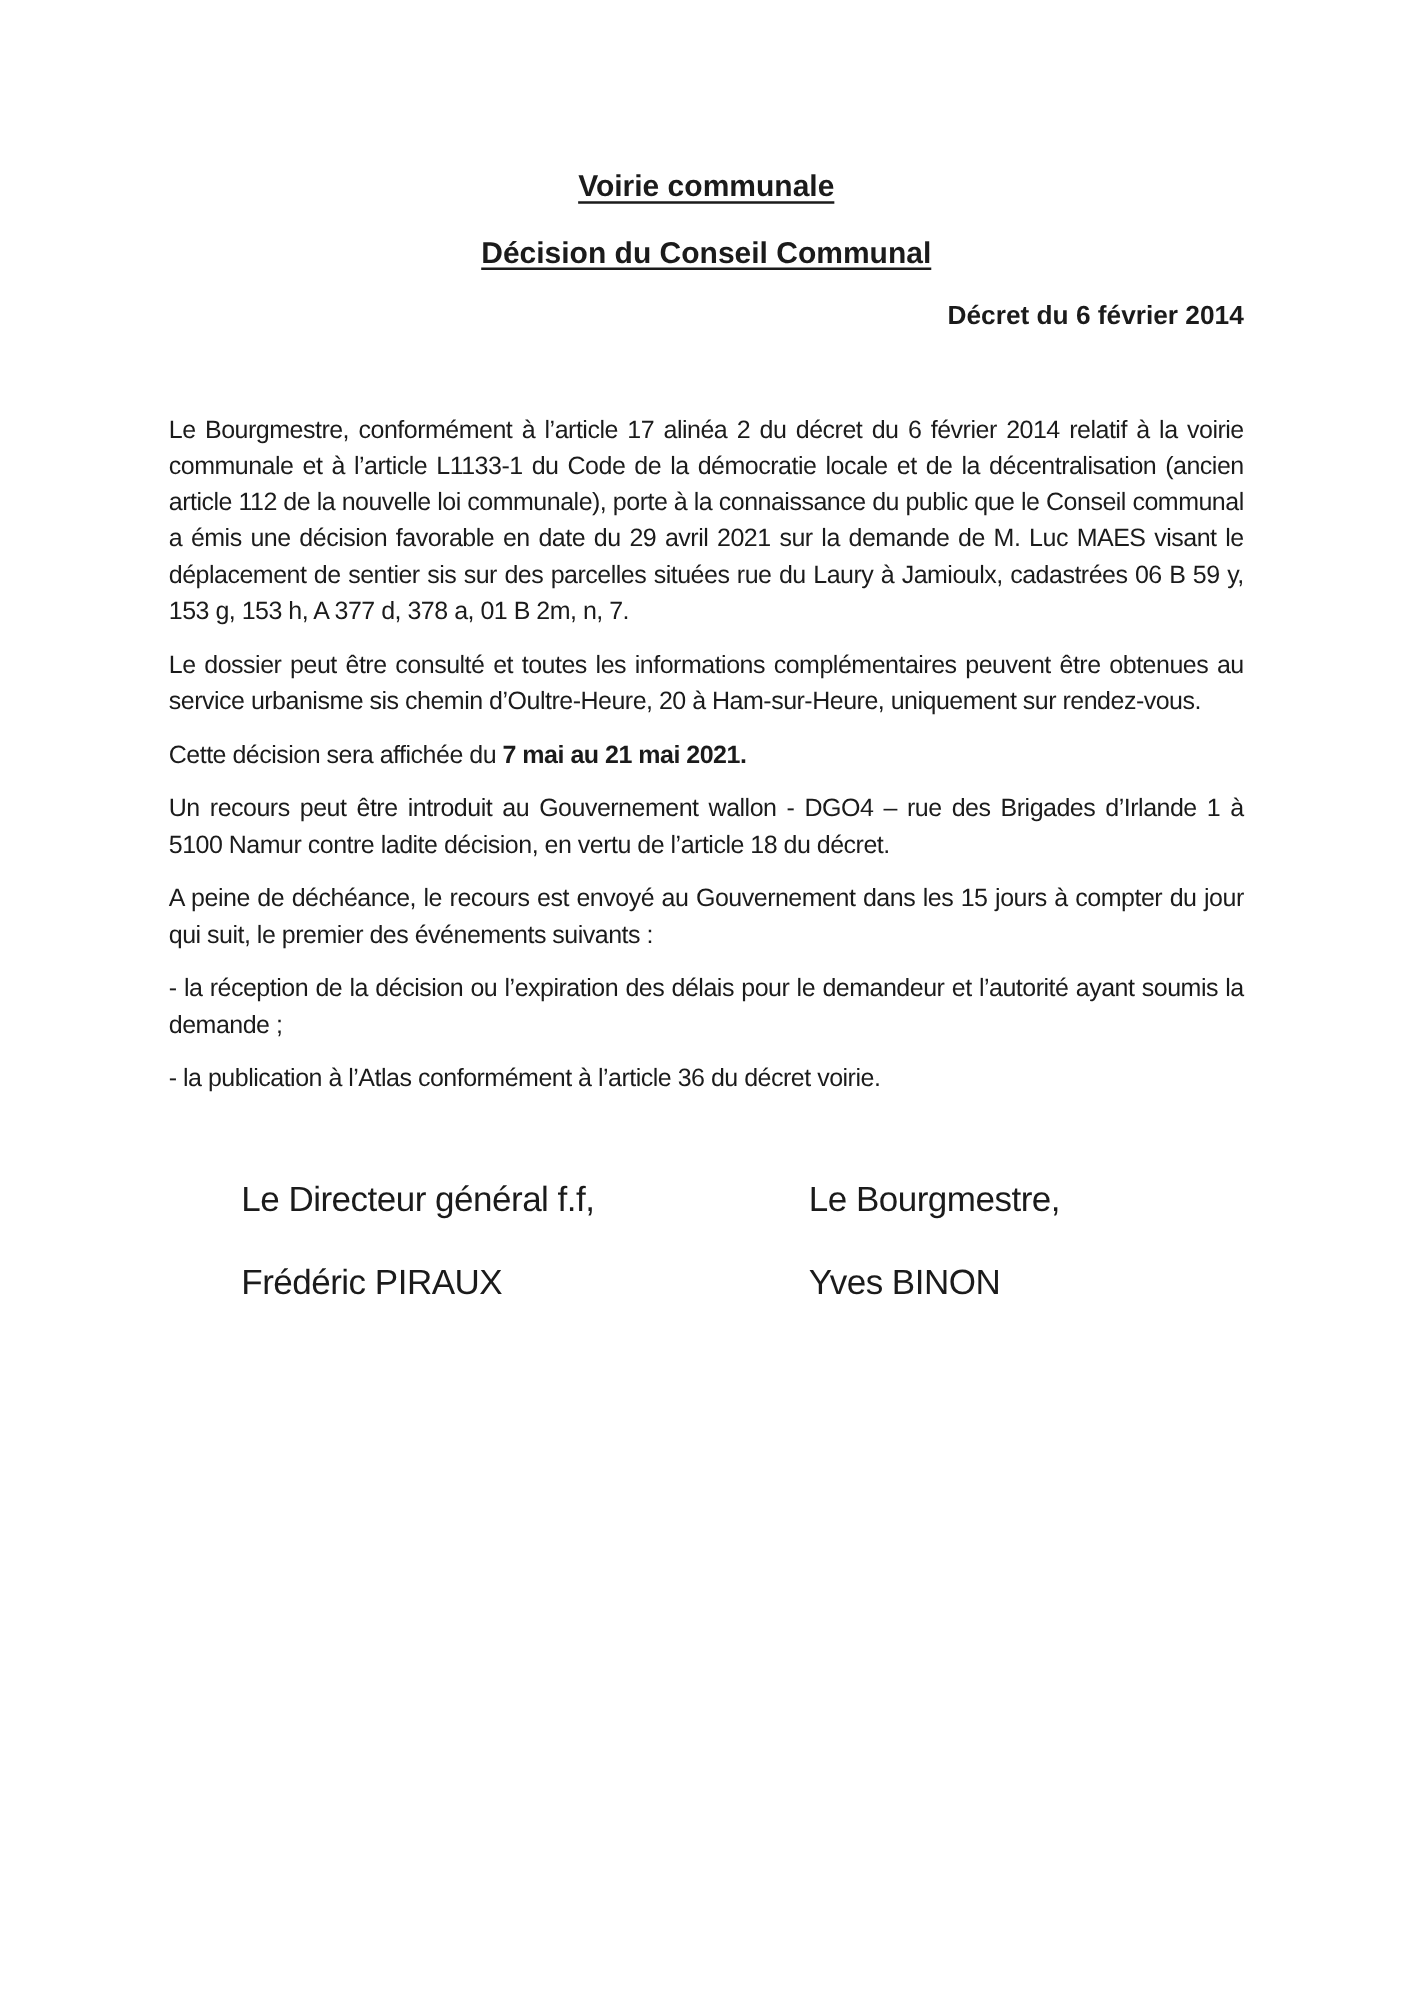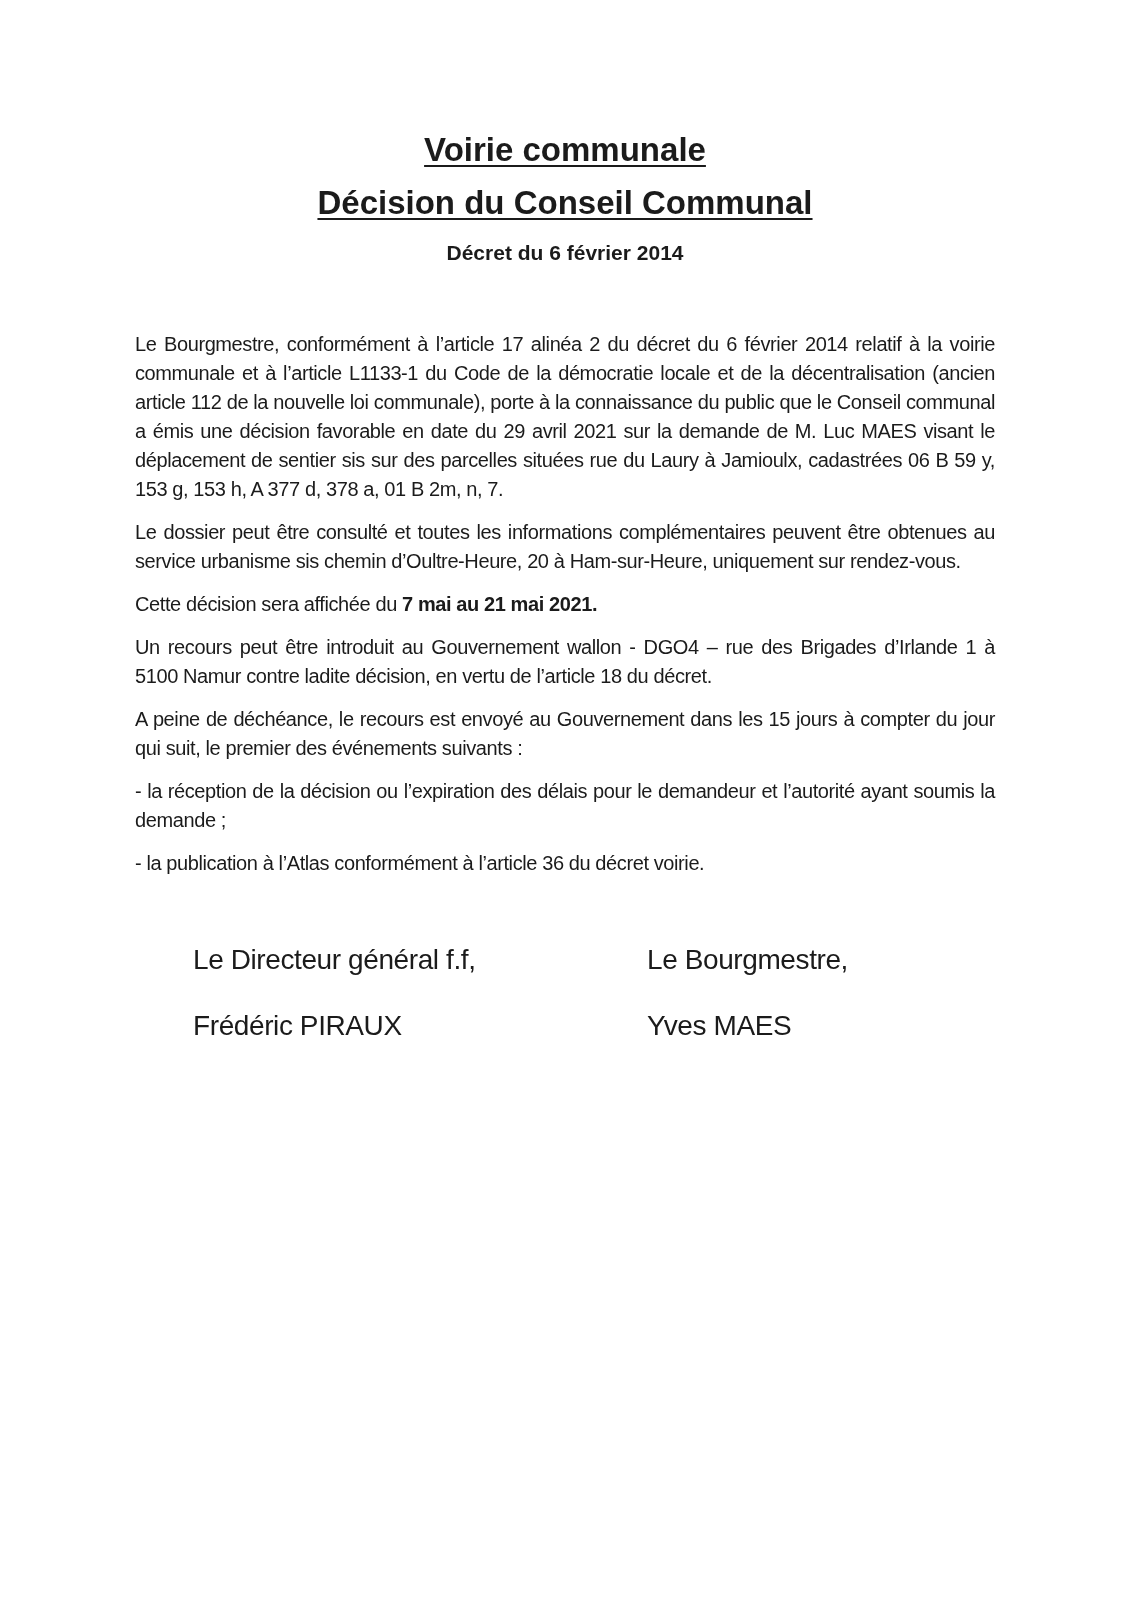--- a/index.html
+++ b/index.html
@@ -15,31 +15,31 @@
     color: #1b1b1b;
     font-family: "Liberation Sans", "DejaVu Sans", sans-serif;
     overflow: hidden;
     box-sizing: border-box;
   }
   .content {
     box-sizing: border-box;
     padding: 134px 135px 0 135px;
   }
   .title-main, .title-sub {
-    font-size: 33px;
+    font-size: 24px;
     line-height: 32px;
     font-weight: bold;
     text-align: center;
     margin: 0 0 21px 0;
   }
   .title-decree {
     font-size: 21px;
     line-height: 26px;
     font-weight: bold;
-    text-align: center;
+    text-align: right;
     margin: 0 0 64px 0;
   }
   .u {
     text-decoration: underline;
     text-decoration-thickness: 2px;
     text-underline-offset: 4px;
   }
   .para {
     font-size: 20px;
     line-height: 29px;
@@ -97,18 +97,18 @@
     <p class="para">- la publication à l’Atlas conformément à l’article 36 du décret voirie.</p>
 
 
     <div class="sig-block">
       <div class="sig-row">
         <span class="sig-left">Le Directeur général f.f,</span>
         <span class="sig-right">Le Bourgmestre,</span>
       </div>
       <div class="sig-row">
         <span class="sig-left">Frédéric PIRAUX</span>
-        <span class="sig-right">Yves MAES</span>
+        <span class="sig-right">Yves BINON</span>
       </div>
     </div>
 
   </div>
 </div>
 
 </body></html>

